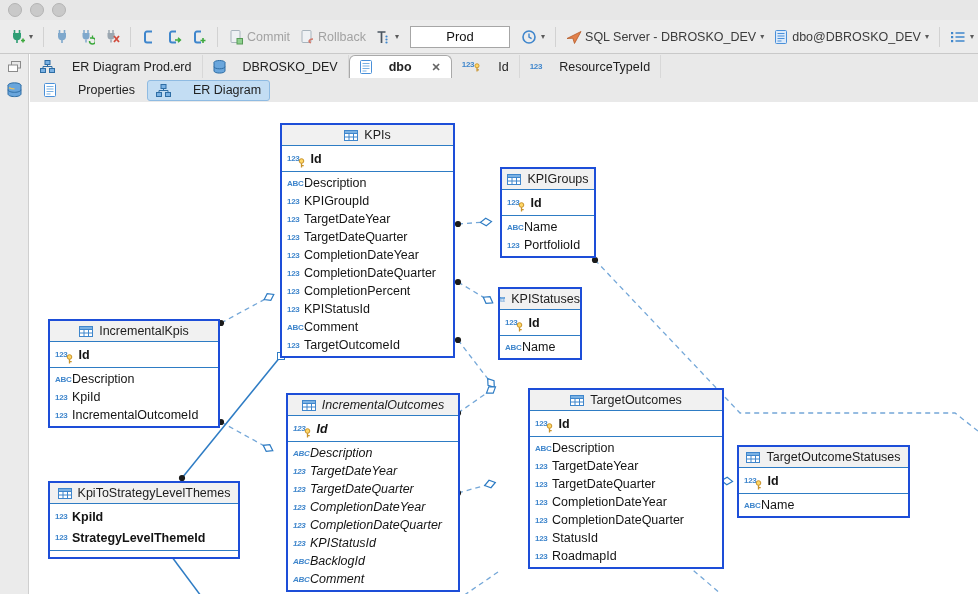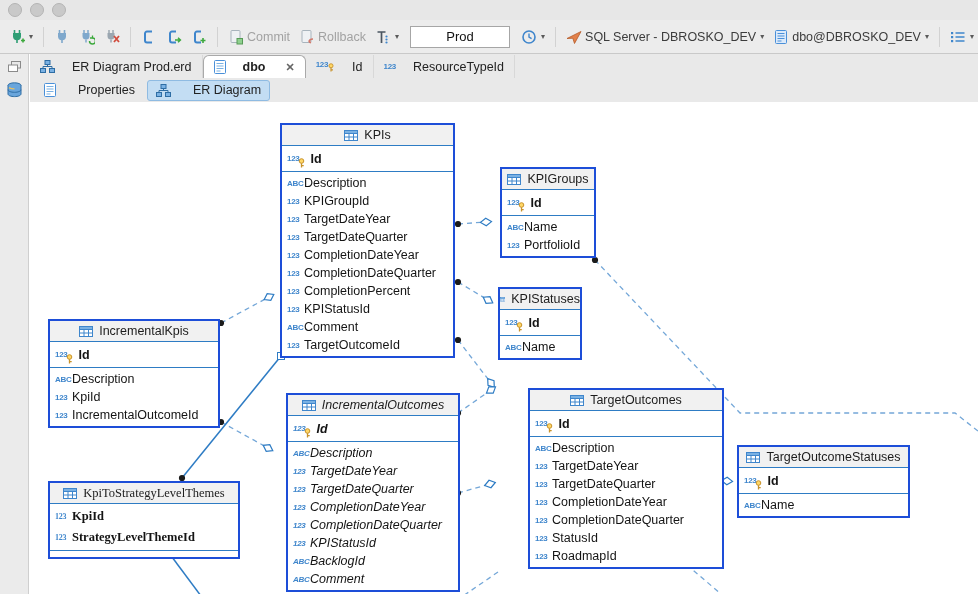--- a/index.html
+++ b/index.html
@@ -188,20 +188,28 @@
       <svg width="15" height="13" viewBox="0 0 15 13">
         <path d="M7.5 4.5v2M3 8.5V6.5h9v2" stroke="#2e6da4" fill="none"></path>
         <g fill="#7ab1e3" stroke="#2e6da4">
           <rect x="5" y="0.5" width="5" height="4"></rect>
           <rect x="0.5" y="8.5" width="5" height="4"></rect>
           <rect x="9.5" y="8.5" width="5" height="4"></rect>
         </g>
       </svg>
       <span>ER Diagram Prod.erd</span>
     </div>
+    <div class="etab">
+      <svg width="13" height="14" viewBox="0 0 13 14">
+        <ellipse cx="6.5" cy="2.6" rx="5.5" ry="2.1" fill="#6aa6dc" stroke="#2e6da4"></ellipse>
+        <path d="M1 2.6v8.4c0 1.15 2.5 2.1 5.5 2.1s5.5-.95 5.5-2.1V2.6" fill="#6aa6dc" stroke="#2e6da4"></path>
+        <path d="M1 6.7c0 1.15 2.5 2.1 5.5 2.1S12 7.85 12 6.7" fill="none" stroke="#2e6da4"></path>
+      </svg>
+      <span>DBROSKO_DEV</span>
+    </div>
     <div class="etab active">
       <svg width="12" height="14" viewBox="0 0 12 14">
         <rect x="0.5" y="0.5" width="11" height="13" rx="1" fill="#fff" stroke="#4a90d9"></rect>
         <path d="M2.5 3.5h7M2.5 6h7M2.5 8.5h7M2.5 11h4" stroke="#7ab1e3"></path>
       </svg>
       <span>dbo</span>
       <span class="closex">✕</span>
     </div>
     <div class="etab">
       <span style="display:flex;align-items:flex-start">
@@ -526,21 +534,21 @@
         <div class="erow">
           <span class="cic">123</span>
           <span class="clab">StatusId</span>
         </div>
         <div class="erow">
           <span class="cic">123</span>
           <span class="clab">RoadmapId</span>
         </div>
       </div>
     </div>
-    <div class="entity" style="left: 18px; top: 379px; width: 192px; font-family: Liberation Serif, serif;">
+    <div class="entity" style="left: 18px; top: 379px; width: 192px;">
       <div class="ehead">
         <svg width="14" height="11" viewBox="0 0 14 11">
           <rect x="0.5" y="0.5" width="13" height="10" fill="#fff" stroke="#3f86cc"></rect>
           <rect x="0.5" y="0.5" width="13" height="3" fill="#7ab1e3" stroke="#3f86cc"></rect>
           <path d="M5 3.5v7M9.5 3.5v7M0.5 7h13" stroke="#3f86cc"></path>
         </svg>
         <span>KpiToStrategyLevelThemes</span>
       </div>
       <div class="esec pk">
         <div class="erow">

